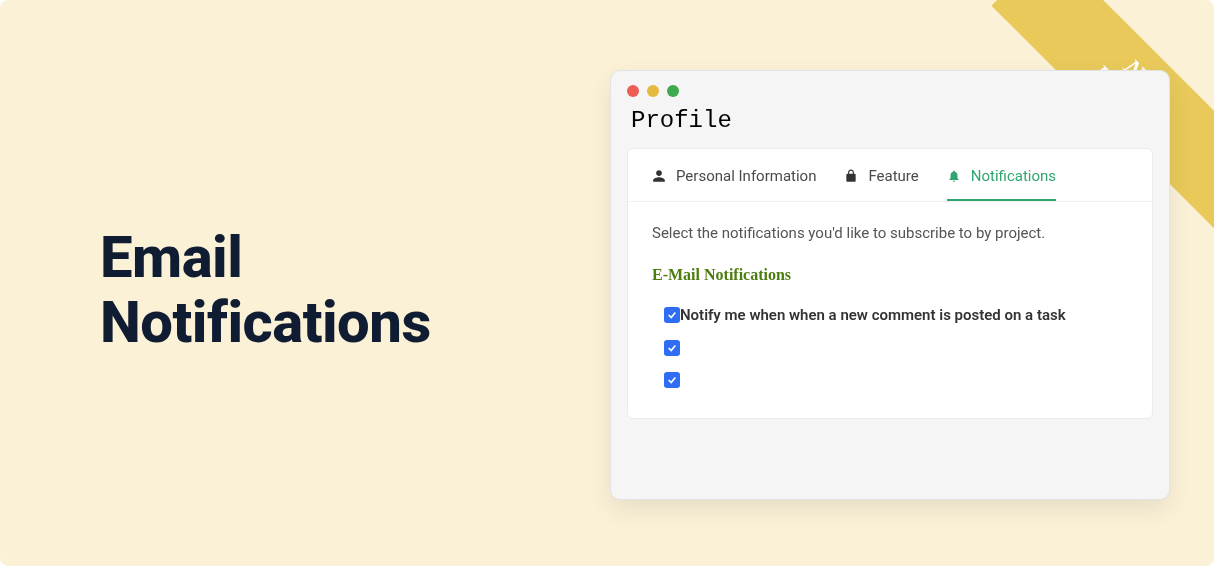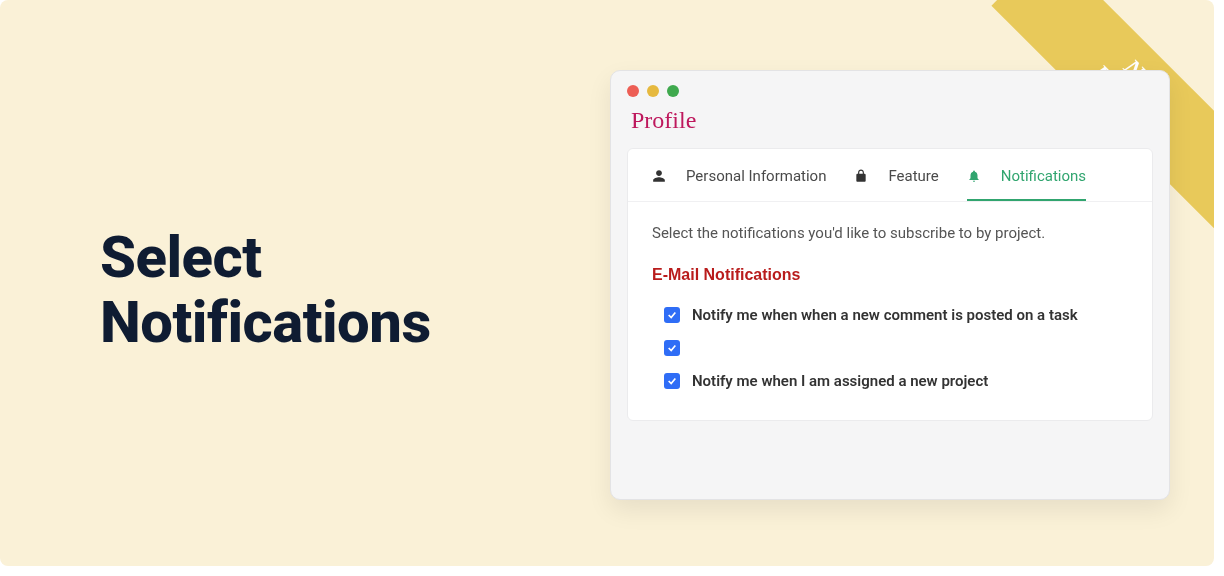--- a/index.html
+++ b/index.html
@@ -64,70 +64,70 @@
     gap: 8px;
     padding: 14px 16px 6px;
   }
   .traffic span { width: 12px; height: 12px; border-radius: 50%; display: inline-block; }
   .t-red { background: #ed5e55; }
   .t-yel { background: #e6b93f; }
   .t-grn { background: #3fa94e; }
   .win-title {
     padding: 4px 20px 14px;
     font-size: 24px;
-    color: #be185d;
-    font-family: Liberation Serif, serif;
+    color: #000000;
+    font-family: Liberation Mono, monospace;
   }
   .card {
     margin: 0 16px 16px;
     background: #fff;
     border: 1px solid #ebebed;
     border-radius: 6px;
     padding: 0;
   }
   .tabs {
     display: flex;
     gap: 28px;
     padding: 18px 24px 0;
     border-bottom: 1px solid #f0f0f2;
   }
   .tab {
     display: flex;
     align-items: center;
-    gap: 20px;
+    gap: 10px;
     padding-bottom: 14px;
     color: #4a4a4a;
     font-size: 15px;
     cursor: pointer;
     border-bottom: 2px solid transparent;
   }
   .tab.active {
     color: #31a56f;
     border-bottom-color: #31a56f;
   }
   .tab .icon { width: 14px; height: 14px; display: inline-flex; align-items: center; justify-content: center; }
   .desc {
     padding: 22px 24px 8px;
     color: #555;
     font-size: 15px;
   }
   .section-title {
     padding: 16px 24px 6px;
-    color: #b91c1c;
+    color: #4d7c0f;
     font-weight: 700;
     font-size: 16px;
-    font-family: Liberation Sans, sans-serif;
+    font-family: Liberation Serif, serif;
   }
   .opts {
     padding: 8px 24px 22px 36px;
   }
   .opt {
     display: flex;
     align-items: center;
-    gap: 12px;
+    gap: 0;
     padding: 8px 0;
   }
   .chk {
     width: 16px; height: 16px;
     background: #2f6df6;
     border-radius: 3px;
     display: inline-flex;
     align-items: center;
     justify-content: center;
     flex-shrink: 0;
@@ -142,21 +142,21 @@
 </head>
 <body>
 
 <div class="stage">
   <div class="hero">
 
     <div class="ribbon"><span>New</span>
 <span>Feature</span></div>
 
     <div class="headline">
-      <div>Select</div>
+      <div>Email</div>
       <div>Notifications</div>
     </div>
 
     <div class="window">
       <div class="traffic">
         <span class="t-red"></span>
         <span class="t-yel"></span>
         <span class="t-grn"></span>
       </div>
       <div class="win-title">Profile</div>
@@ -207,20 +207,19 @@
                   <polyline points="4 12 10 18 20 6"></polyline>
                 </svg>
             </span>
           </div>
           <div class="opt">
             <span class="chk">
               <svg viewBox="0 0 24 24" fill="none" stroke="#fff" stroke-width="4">
                   <polyline points="4 12 10 18 20 6"></polyline>
                 </svg>
             </span>
-            <span class="opt-label">Notify me when I am assigned a new project</span>
           </div>
         </div>
       </div>
     </div>
 
   </div>
 </div>
 
 </body></html>

